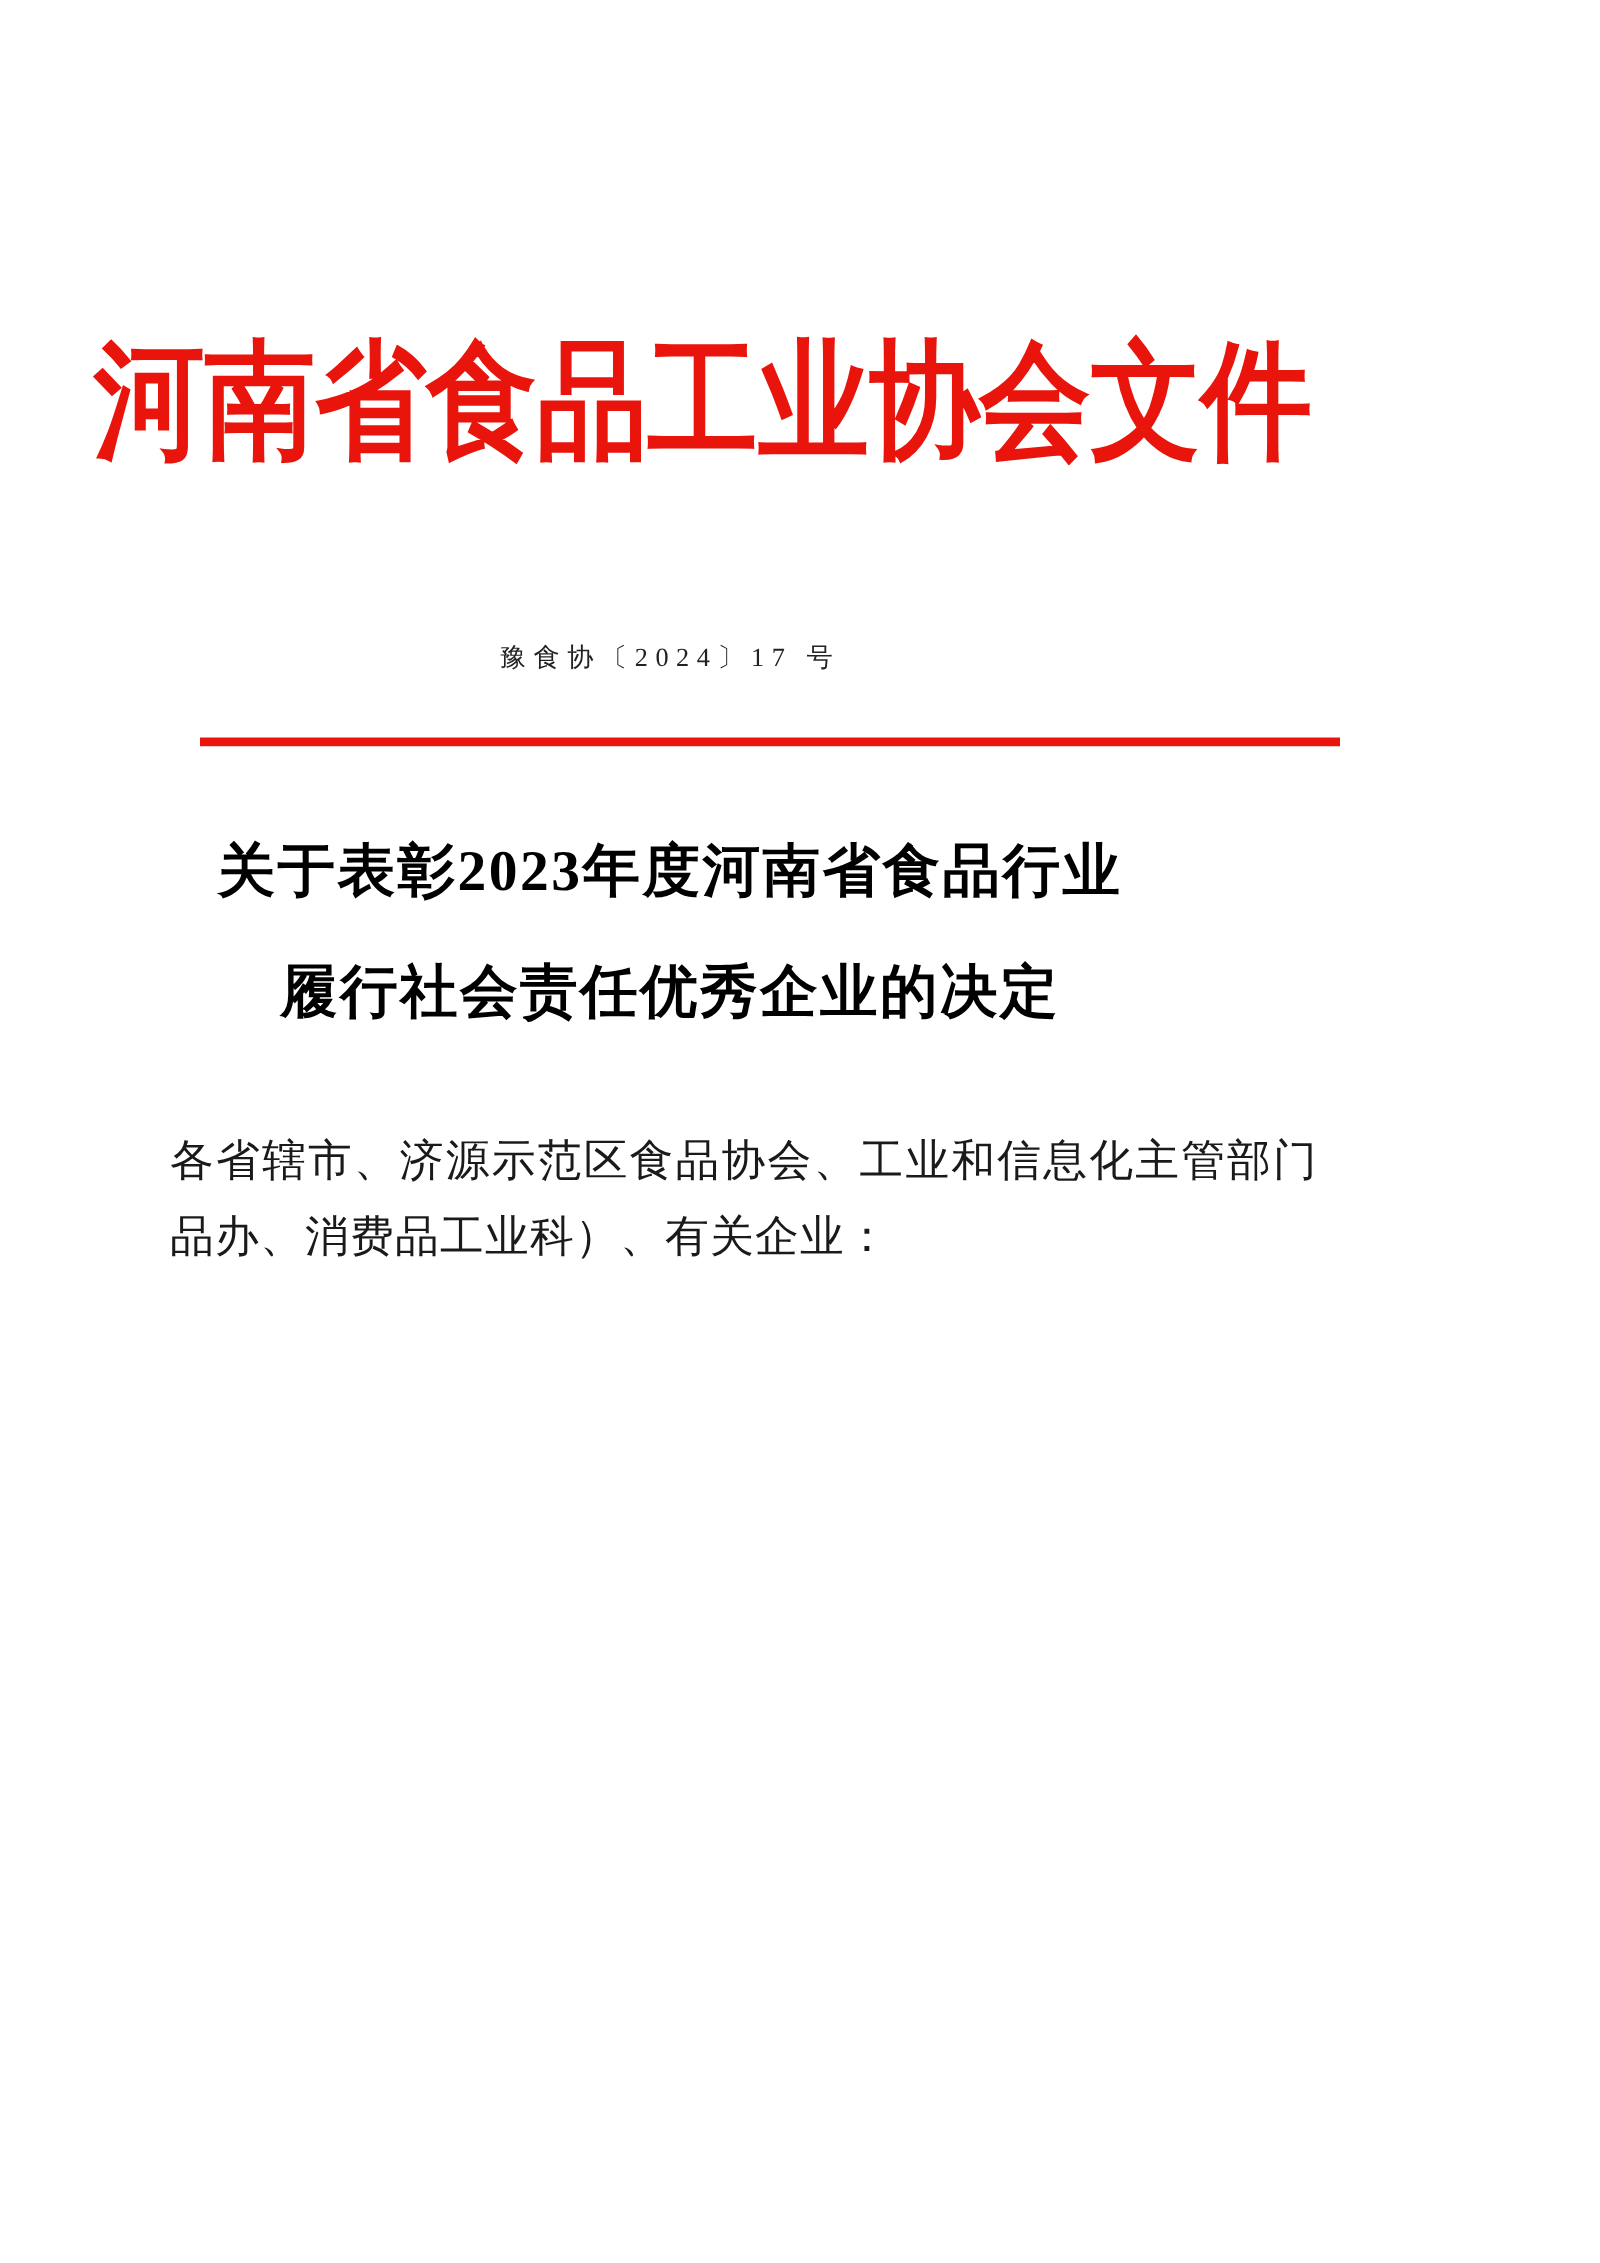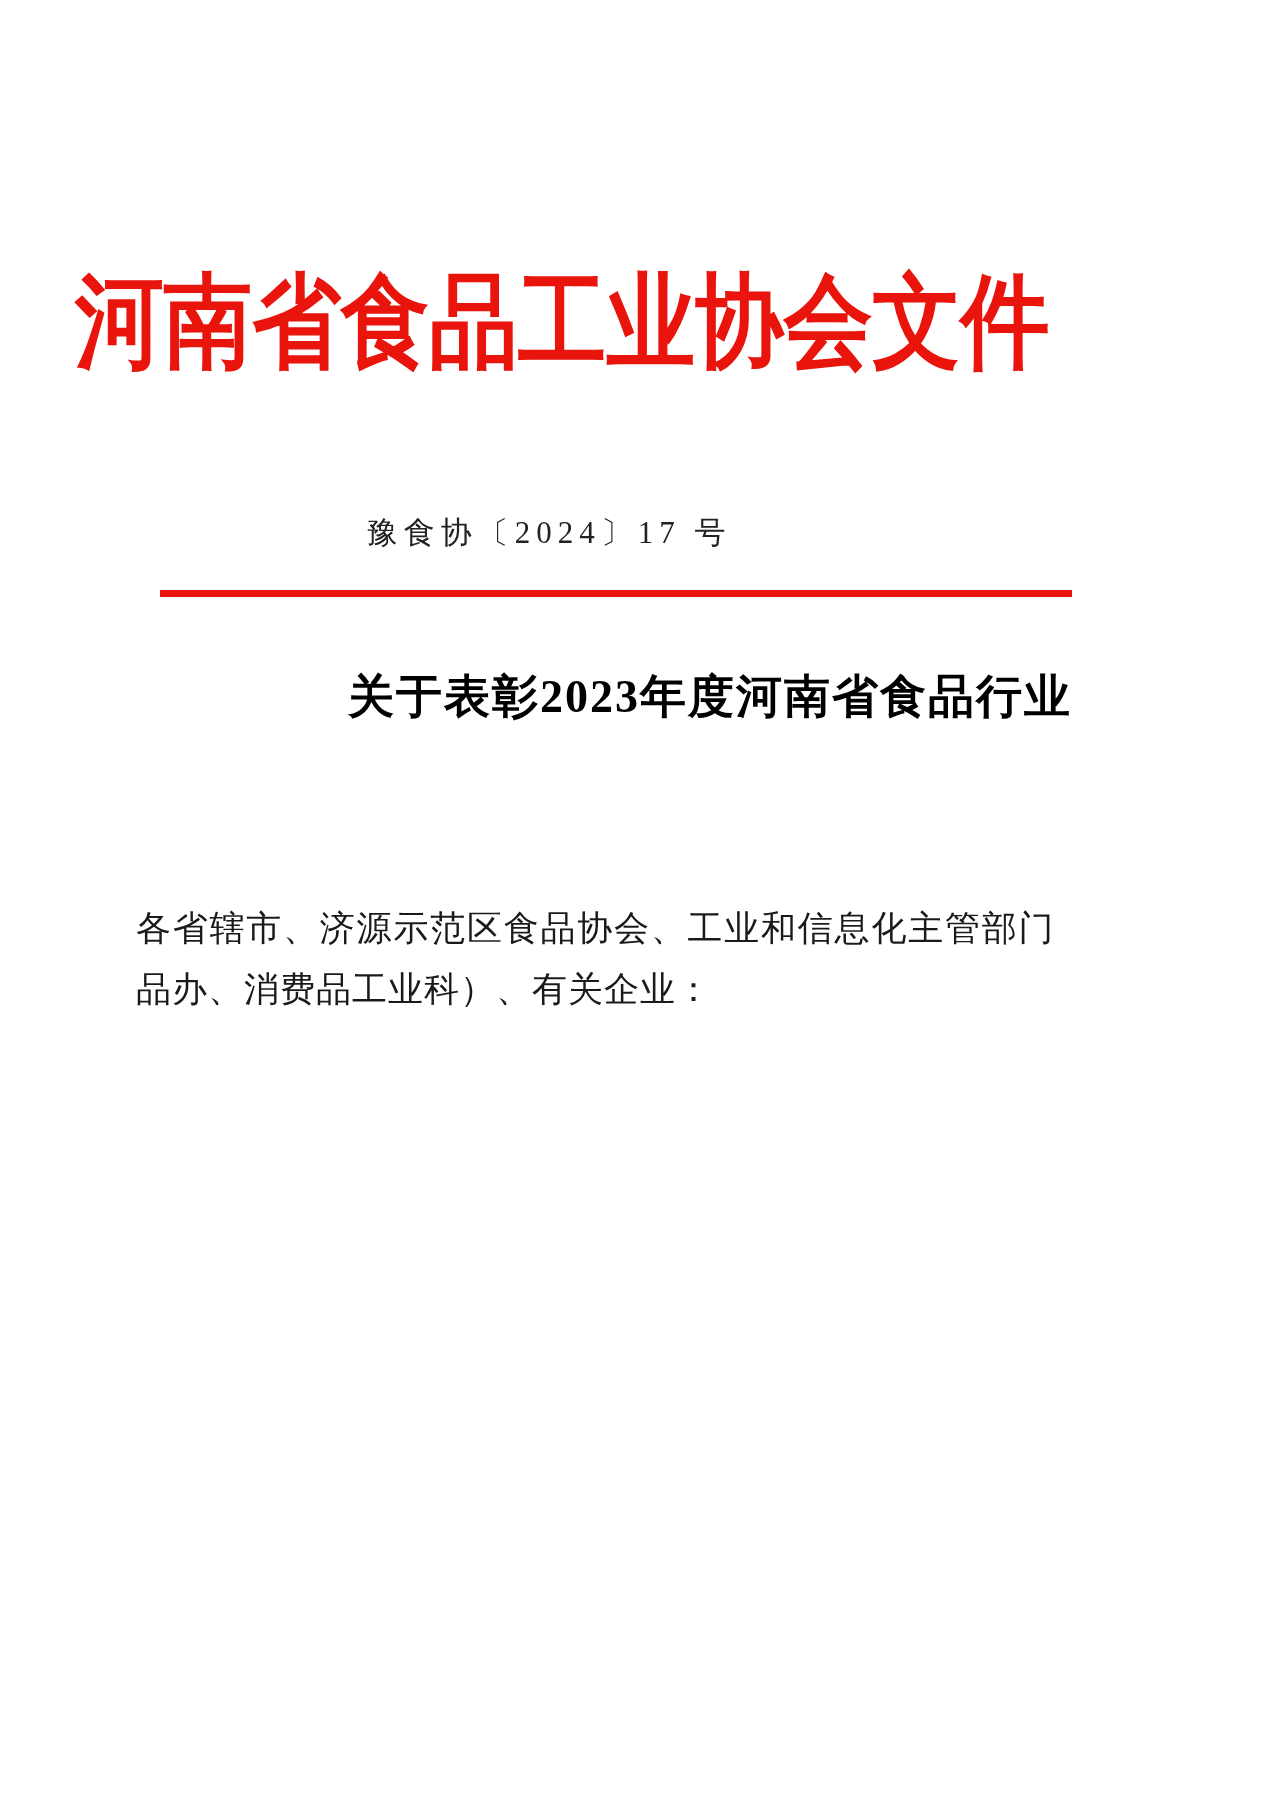--- a/index.html
+++ b/index.html
@@ -29,39 +29,38 @@
     transform: scaleX(0.86);
     transform-origin: center;
     line-height: 1.1;
   }
   .doc-number {
     position: absolute;
     top: 512px;
     left: 0;
     width: 100%;
     text-align: center;
-    font-size: 31px;
+    font-size: 21px;
     letter-spacing: 6px;
     color: #222222;
     font-weight: 400;
-    margin-left: 13px;
   }
   .red-rule {
     position: absolute;
     top: 590px;
     left: 160px;
     width: 960px;
     height: 7px;
   }
   .doc-title {
     position: absolute;
     top: 648px;
     left: 0;
     width: 100%;
-    text-align: right;
+    text-align: center;
     font-size: 46px;
     font-weight: 700;
     color: #000000;
     line-height: 97px;
   }
   .title-line {
     display: block;
     letter-spacing: 2px;
   }
   .body-text {
@@ -85,19 +84,20 @@
 <div class="page">
 
   <h1 class="org-title" style="color: rgb(233, 21, 12);">河南省食品工业协会文件</h1>
 
   <div class="doc-number">豫食协〔2024〕17 号</div>
 
   <div class="red-rule" style="background: rgb(233, 21, 12);"></div>
 
   <h2 class="doc-title">
     <span class="title-line">关于表彰2023年度河南省食品行业</span>
+    <span class="title-line">履行社会责任优秀企业的决定</span>
   </h2>
 
   <div class="body-text">
     <p class="para salutation">各省辖市、济源示范区食品协会、工业和信息化主管部门（食品办、消费品工业科）、有关企业：</p>
   </div>
 
 </div>
 
 </body></html>

